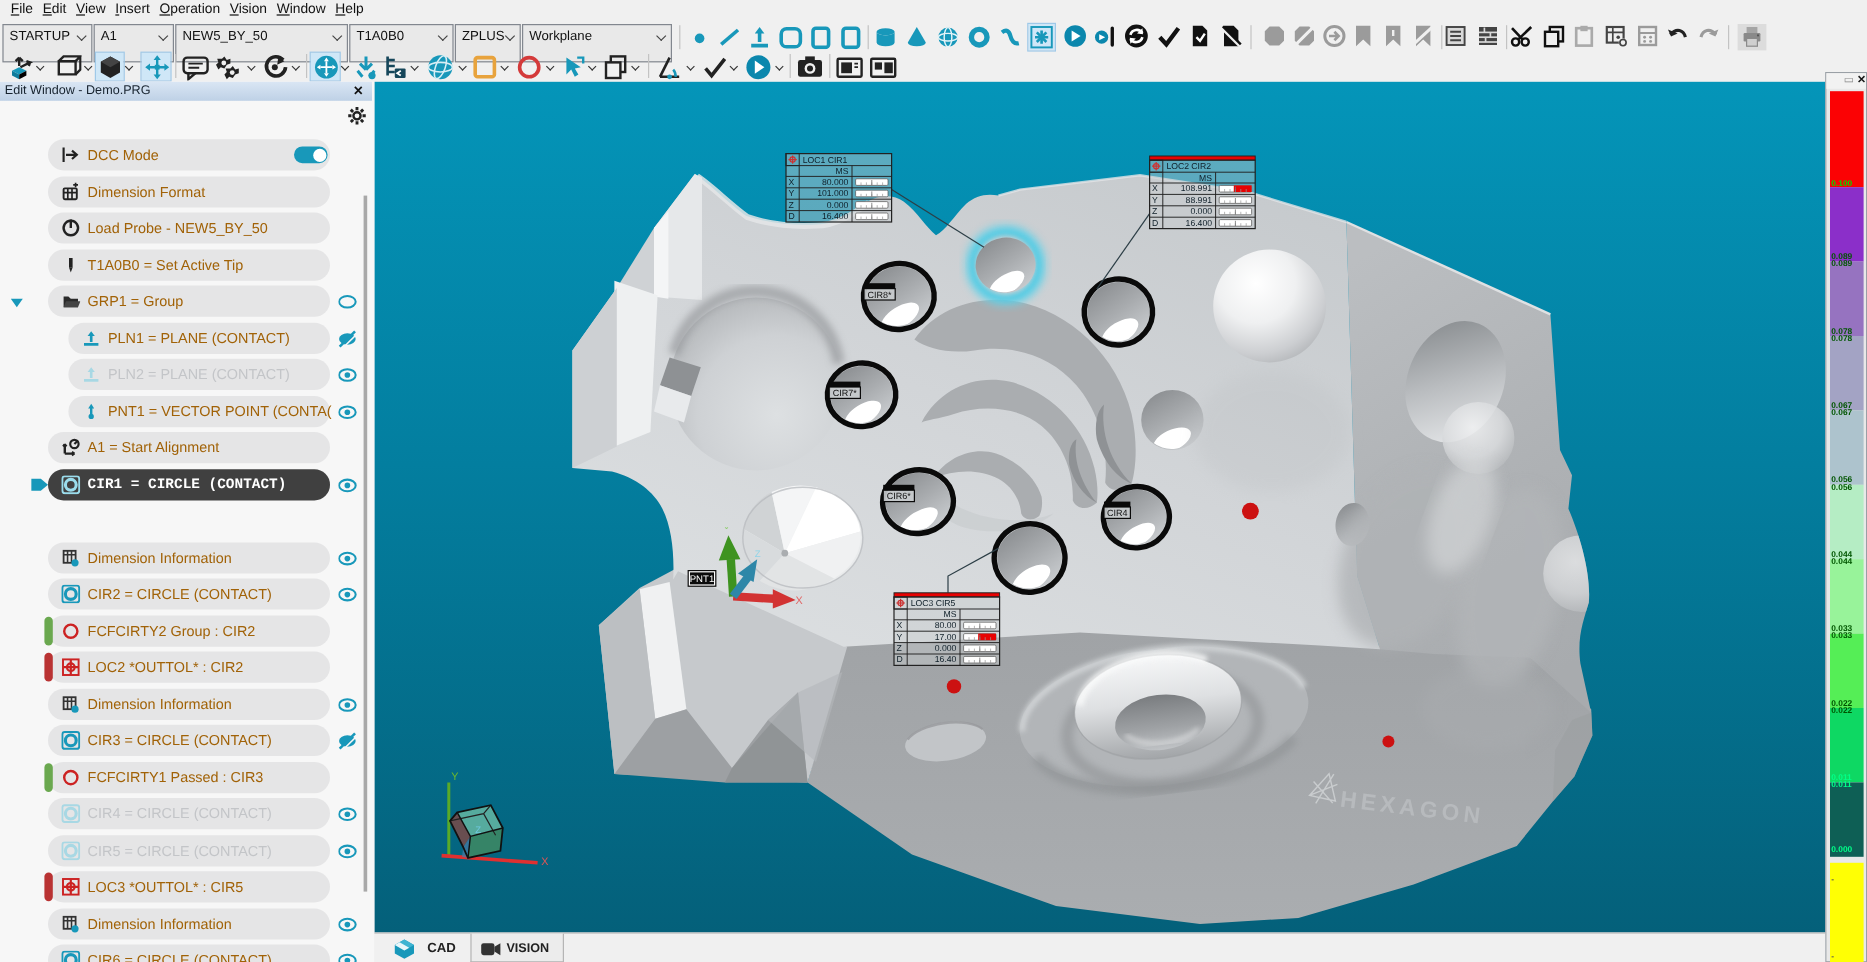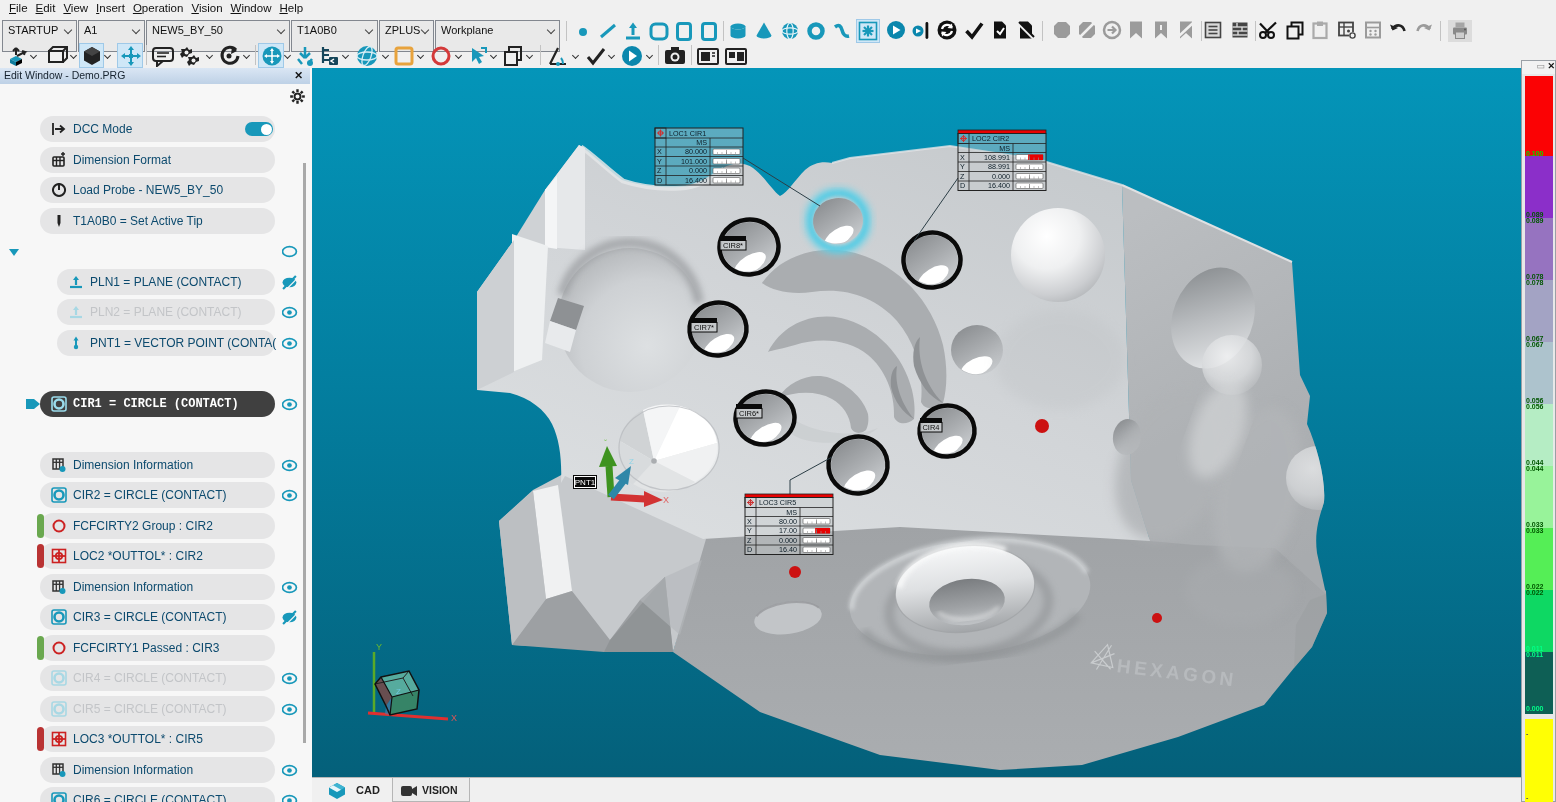--- a/index.html
+++ b/index.html
@@ -6,21 +6,21 @@
 #menubar { position:absolute; left:0; top:0; width:1556px; height:18px; background:#f0f0f0; font-size:12px; color:#111; }
 #menubar span { display:inline-block; margin:1.5px 4px 0 4px; font-size:11.5px;text-align:center; }
 #menubar u { text-decoration:underline; }
 #tb1 { position:absolute; left:0; top:18px; width:1556px; height:25px; background:#f0f0f0; }
 .dd { position:absolute; top:2px; height:32px; background:#e9e9e9; border:1px solid #82878f; font-size:11px; color:#111; line-height:18px; padding-left:5px; }
 .dda { position:absolute; width:6px; height:6px; border-left:1.5px solid #444; border-bottom:1.5px solid #444; transform:rotate(-45deg); }
 .vsep { position:absolute; width:1px; background:#c3c3c3; }
 .hil { background:#cfe7f7; outline:1px solid #9fc9e8; }
 #panel { position:absolute; left:0; top:68px; width:312px; height:734px; background:#f7f7f7; overflow:hidden;padding-left:14px; }
 #ptitle { position:absolute; left:0; top:0; width:310px; height:16px; background:linear-gradient(#dae6f4,#bed1e6); font-size:10.5px; color:#16222e; padding:1px 0 0 4px; }
-.pill { position:absolute; left:40px; width:235px; height:26px; background:#e5e5e6; border-radius:13px; font-size:12px; color:#0c4a6e; line-height:26px; white-space:nowrap; }
+.pill { position:absolute; left:40px; width:235px; height:26px; background:#e5e5e6; border-radius:13px; font-size:12px; color:#a16207; line-height:26px; white-space:nowrap; }
 .pill.ind { left:57px; width:218px; }
 .pill.sel { background:#404040; color:#fff; font-weight:bold;font-family:Liberation Mono, monospace; }
 .pill.fade { color:#c3c5c8; }
 .ptx { position:absolute; left:33px; top:0; }
 .lbar { position:absolute; left:37px; width:7px; height:24px; border-radius:3.5px; }
 #pscroll { position:absolute; left:303px; top:95px; width:3px; height:580px; background:#a9a9a9; }
 #vp { position:absolute; left:312px; top:68px; width:1209px; height:709px; }
 #cscale { position:absolute; left:1521px; top:60px; width:35px; height:742px; background:#e8e8e8; border:1px solid #9aa0a6; }
 .csb { position:absolute; left:3px; width:28px; }
 .csl { position:absolute; left:4px; width:28px; font-size:7px; font-weight:bold; line-height:6px; color:#005500; }
@@ -399,20 +399,27 @@
         </svg>
 <div class="ptx">Load Probe - NEW5_BY_50</div>
 </div>
 <div class="pill" style="top:139.5px">
 <svg class="pic" style="position:absolute;left:11px;top:5px" width="16" height="16" viewBox="0 0 16 16">
           <rect x="6.5" y="2" width="3" height="8" fill="#222"></rect>
           <path d="M6.5 10 L9.5 10 L8 14 Z" fill="#222"></path>
         </svg>
 <div class="ptx">T1A0B0 = Set Active Tip</div>
 </div>
+<div class="pill" style="top:170.0px">
+<svg class="pic" style="position:absolute;left:11px;top:5px" width="16" height="16" viewBox="0 0 16 16">
+          <path d="M2 4 L6 4 L8 6 L14 6 L14 13 L2 13 Z" fill="#2a2a2a"></path>
+          <path d="M2 13 L4 8 L16 8 L14 13 Z" fill="#444"></path>
+        </svg>
+<div class="ptx">GRP1 = Group</div>
+</div>
 <svg style="position:absolute;left:282px;top:176.0px" width="16" height="15" viewBox="0 0 15 14">
         <ellipse cx="7" cy="7" rx="6.5" ry="4.5" fill="none" stroke="#1898ba" stroke-width="1.6"></ellipse>
       </svg>
 <svg style="position:absolute;left:8px;top:179.0px" width="12" height="10" viewBox="0 0 12 10">
         <path d="M1 2 L11 2 L6 9 Z" fill="#1898ba"></path>
       </svg>
 <div class="pill ind" style="top:200.5px">
 <svg class="pic" style="position:absolute;left:11px;top:5px" width="16" height="16" viewBox="0 0 16 16">
           <line x1="2" y1="13" x2="14" y2="13" stroke="#1898ba" stroke-width="2.2"></line>
           <line x1="8" y1="11" x2="8" y2="4" stroke="#1898ba" stroke-width="2.2"></line>
@@ -442,20 +449,29 @@
           <circle cx="8" cy="12" r="2.2" fill="#1898ba"></circle>
           <line x1="8" y1="10" x2="8" y2="4" stroke="#1898ba" stroke-width="2"></line>
           <path d="M5.5 5.5 L8 1.5 L10.5 5.5 Z" fill="#1898ba"></path>
         </svg>
 <div class="ptx">PNT1 = VECTOR POINT (CONTA(</div>
 </div>
 <svg style="position:absolute;left:282px;top:267.5px" width="16" height="15" viewBox="0 0 15 14">
         <ellipse cx="7" cy="7" rx="6.5" ry="4.5" fill="none" stroke="#1898ba" stroke-width="1.6"></ellipse>
         <circle cx="7" cy="7" r="2.2" fill="#1898ba"></circle>
       </svg>
+<div class="pill" style="top:292.0px">
+<svg class="pic" style="position:absolute;left:11px;top:5px" width="16" height="16" viewBox="0 0 16 16">
+          <path d="M3 13 L3 5 M3 13 L11 13" stroke="#222" stroke-width="2"></path>
+          <path d="M3 5 L1.5 7 M3 5 L4.5 7 M11 13 L9 11.5 M11 13 L9 14.5" stroke="#222" stroke-width="1.6" fill="none"></path>
+          <circle cx="11" cy="5" r="3.5" fill="none" stroke="#222" stroke-width="1.8"></circle>
+          <path d="M11 5 L14 2" stroke="#222" stroke-width="1.8"></path>
+        </svg>
+<div class="ptx">A1 = Start Alignment</div>
+</div>
 <div class="pill sel" style="top:322.5px">
 <svg class="pic" style="position:absolute;left:11px;top:5px" width="16" height="16" viewBox="0 0 16 16">
           <rect x="1" y="1" width="14" height="14" rx="2" fill="none" stroke="#9adcec" stroke-width="1.6"></rect>
           <circle cx="8" cy="8" r="4.5" fill="none" stroke="#9adcec" stroke-width="2.6"></circle>
         </svg>
 <div class="ptx">CIR1 = CIRCLE (CONTACT)</div>
 </div>
 <svg style="position:absolute;left:282px;top:328.5px" width="16" height="15" viewBox="0 0 15 14">
         <ellipse cx="7" cy="7" rx="6.5" ry="4.5" fill="none" stroke="#1898ba" stroke-width="1.6"></ellipse>
         <circle cx="7" cy="7" r="2.2" fill="#1898ba"></circle>

